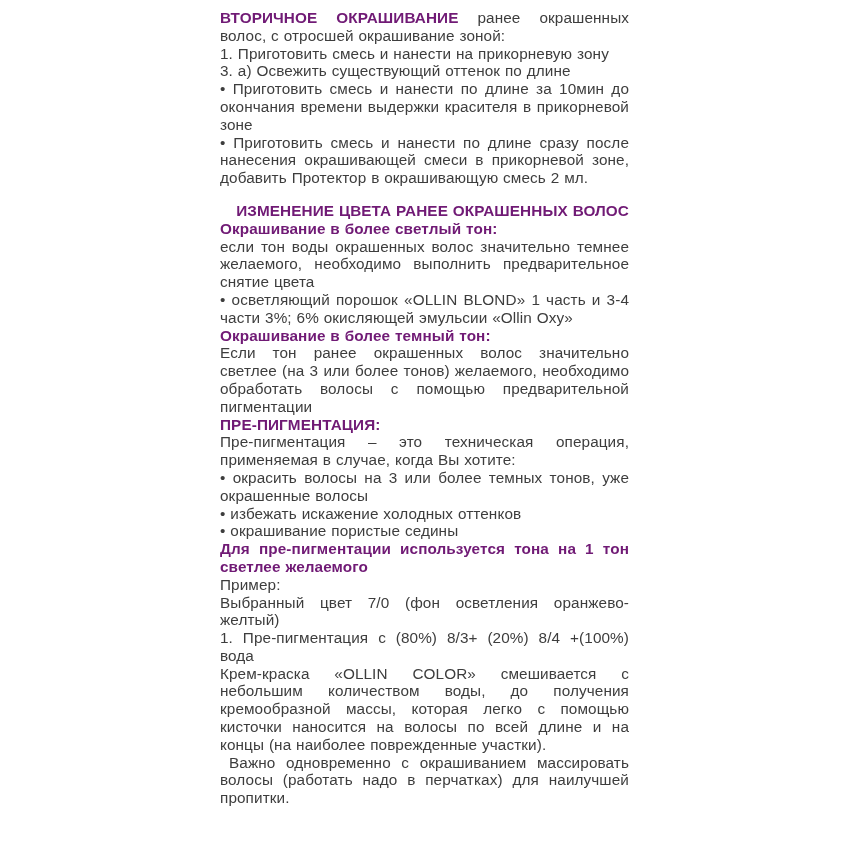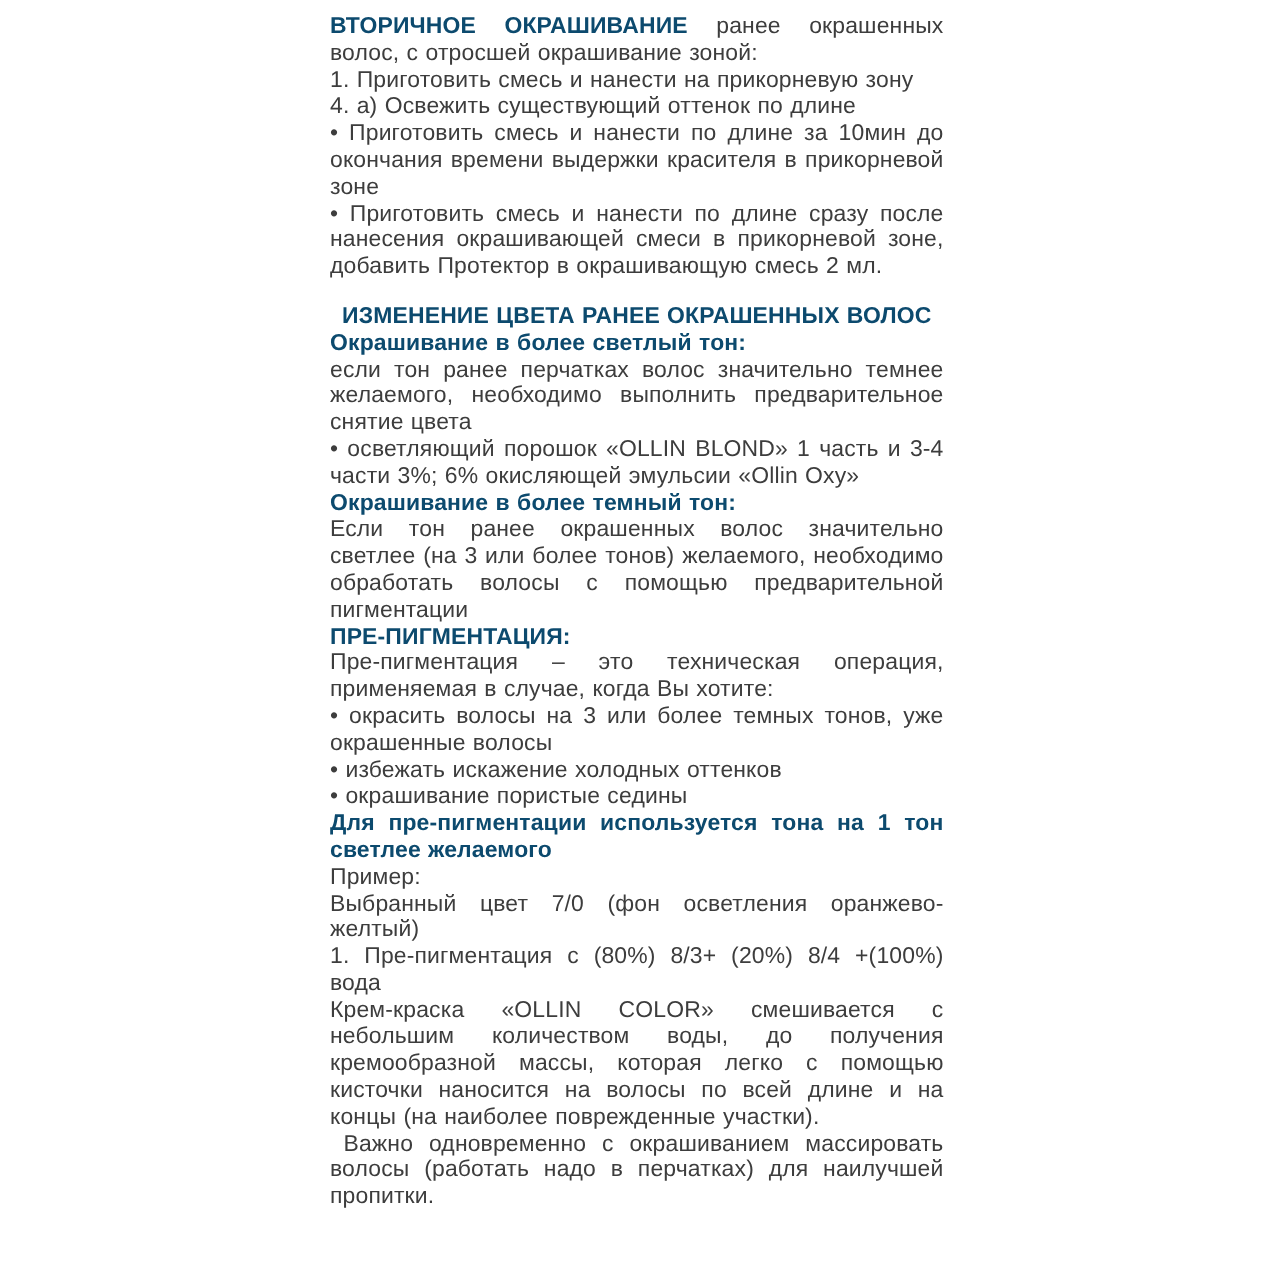--- a/index.html
+++ b/index.html
@@ -28,45 +28,46 @@
     padding: 0;
     text-align: justify;
     font-size: 15.3px;
     line-height: 17.8px;
     color: #3d3d3d;
     letter-spacing: 0.1px;
     word-spacing: 0.5px;
   }
   p.blk span.b {
     font-weight: bold;
-    color: #0c4a6e;
+    color: #701a75;
   }
   p.blk.center {
     text-align: center;
   }
   p.blk.gap {
     margin-top: 15px;
+    text-align: right;
   }
   p.blk.indent {
     text-indent: 9px;
   }
 </style>
 </head>
 <body>
 
 <div class="page-canvas">
   <div class="text-column">
       <p class="blk"><span class="b">ВТОРИЧНОЕ ОКРАШИВАНИЕ</span><span> ранее окрашенных волос, с отросшей окрашивание зоной:</span></p>
       <p class="blk"><span>1. Приготовить смесь и нанести на прикорневую зону</span></p>
-      <p class="blk"><span>4.  а) Освежить существующий оттенок по длине</span></p>
+      <p class="blk"><span>3.  а) Освежить существующий оттенок по длине</span></p>
       <p class="blk"><span>• Приготовить смесь и нанести по длине за 10мин до окончания времени выдержки красителя в прикорневой зоне</span></p>
       <p class="blk"><span>• Приготовить смесь и нанести по длине сразу после нанесения окрашивающей смеси в прикорневой зоне, добавить Протектор в окрашивающую смесь 2 мл.</span></p>
       <p class="blk center gap"><span class="b">ИЗМЕНЕНИЕ ЦВЕТА РАНЕЕ ОКРАШЕННЫХ ВОЛОС</span></p>
       <p class="blk"><span class="b">Окрашивание в более светлый тон:</span></p>
-      <p class="blk"><span>если тон ранее перчатках волос значительно темнее желаемого, необходимо выполнить предварительное снятие цвета</span></p>
+      <p class="blk"><span>если тон воды окрашенных волос значительно темнее желаемого, необходимо выполнить предварительное снятие цвета</span></p>
       <p class="blk"><span>• осветляющий порошок «OLLIN BLOND» 1 часть и 3-4 части 3%; 6% окисляющей эмульсии «Ollin Oxy»</span></p>
       <p class="blk"><span class="b">Окрашивание в более темный тон:</span></p>
       <p class="blk"><span>Если тон ранее окрашенных волос значительно светлее (на 3 или более тонов) желаемого, необходимо обработать волосы с помощью предварительной пигментации</span></p>
       <p class="blk"><span class="b">ПРЕ-ПИГМЕНТАЦИЯ:</span></p>
       <p class="blk"><span>Пре-пигментация – это техническая операция, применяемая в случае, когда Вы хотите:</span></p>
       <p class="blk"><span>• окрасить волосы на 3 или более темных тонов, уже окрашенные волосы</span></p>
       <p class="blk"><span>• избежать искажение холодных оттенков</span></p>
       <p class="blk"><span>• окрашивание пористые седины</span></p>
       <p class="blk"><span class="b">Для пре-пигментации используется тона на 1 тон светлее желаемого</span></p>
       <p class="blk"><span>Пример:</span></p>

